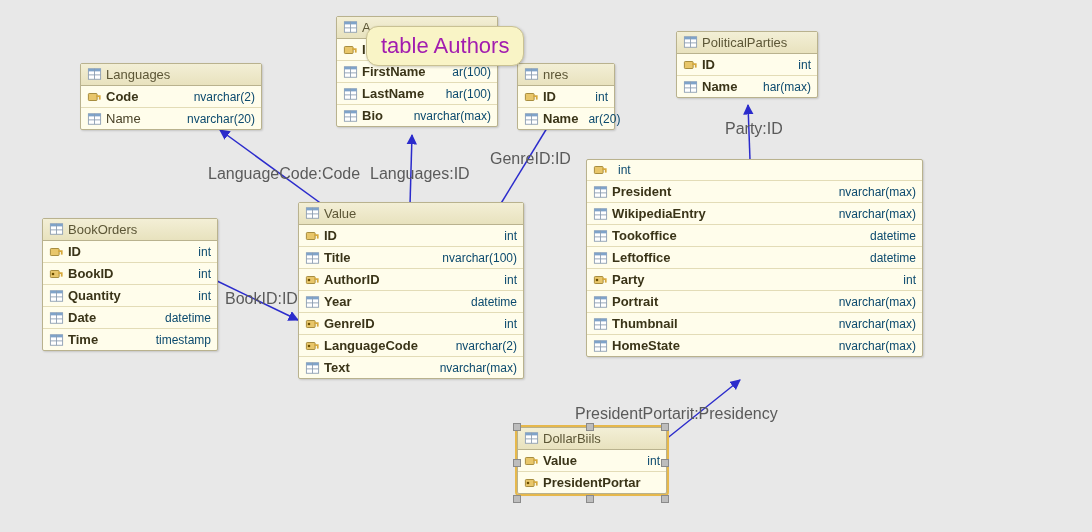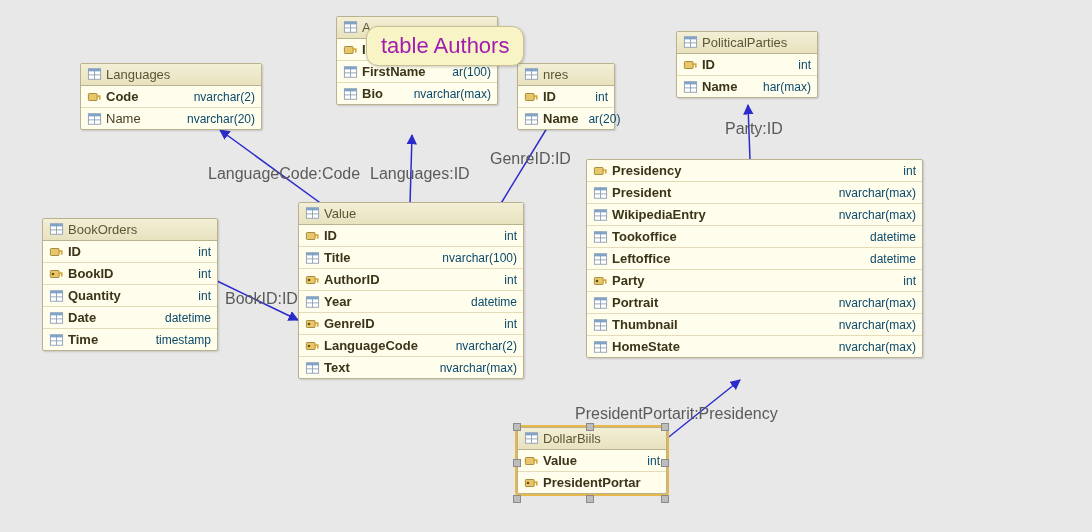--- a/index.html
+++ b/index.html
@@ -129,20 +129,32 @@
         </div>
         <div class="row">
           <span class="ico">
             <svg viewBox="0 0 16 16">
               <rect x="1" y="2" width="14" height="12" fill="#fff" stroke="#8a9bb0"></rect>
               <rect x="1" y="2" width="14" height="3" fill="#7fa3c9"></rect>
               <line x1="8" y1="2" x2="8" y2="14" stroke="#8a9bb0"></line>
               <line x1="1" y1="9" x2="15" y2="9" stroke="#8a9bb0"></line>
             </svg>
           </span>
+          <span class="name bold">LastName</span>
+          <span class="type">har(100)</span>
+        </div>
+        <div class="row">
+          <span class="ico">
+            <svg viewBox="0 0 16 16">
+              <rect x="1" y="2" width="14" height="12" fill="#fff" stroke="#8a9bb0"></rect>
+              <rect x="1" y="2" width="14" height="3" fill="#7fa3c9"></rect>
+              <line x1="8" y1="2" x2="8" y2="14" stroke="#8a9bb0"></line>
+              <line x1="1" y1="9" x2="15" y2="9" stroke="#8a9bb0"></line>
+            </svg>
+          </span>
           <span class="name bold">Bio</span>
           <span class="type">nvarchar(max)</span>
         </div>
       </div>
 </div>
 
 <div class="tbl" style="left:517px;top:63px;width:96px">
   <div class="tbl-header">
         <span class="ico">
           <svg viewBox="0 0 16 16">
@@ -397,21 +409,20 @@
 <div class="tbl" style="left:586px;top:159px;width:335px">
   <div class="tbl-body">
         <div class="row">
           <span class="ico">
             <svg viewBox="0 0 16 16">
               <rect x="1" y="4" width="10" height="8" rx="1" fill="#e8c66a" stroke="#9c8030"></rect>
               <rect x="10" y="6" width="5" height="2" fill="#d6a83c"></rect>
               <rect x="13" y="8" width="2" height="3" fill="#d6a83c"></rect>
             </svg>
           </span>
-          <span class="name bold">Presidency</span>
           <span class="type">int</span>
         </div>
         <div class="row">
           <span class="ico">
             <svg viewBox="0 0 16 16">
               <rect x="1" y="2" width="14" height="12" fill="#fff" stroke="#8a9bb0"></rect>
               <rect x="1" y="2" width="14" height="3" fill="#7fa3c9"></rect>
               <line x1="8" y1="2" x2="8" y2="14" stroke="#8a9bb0"></line>
               <line x1="1" y1="9" x2="15" y2="9" stroke="#8a9bb0"></line>
             </svg>

